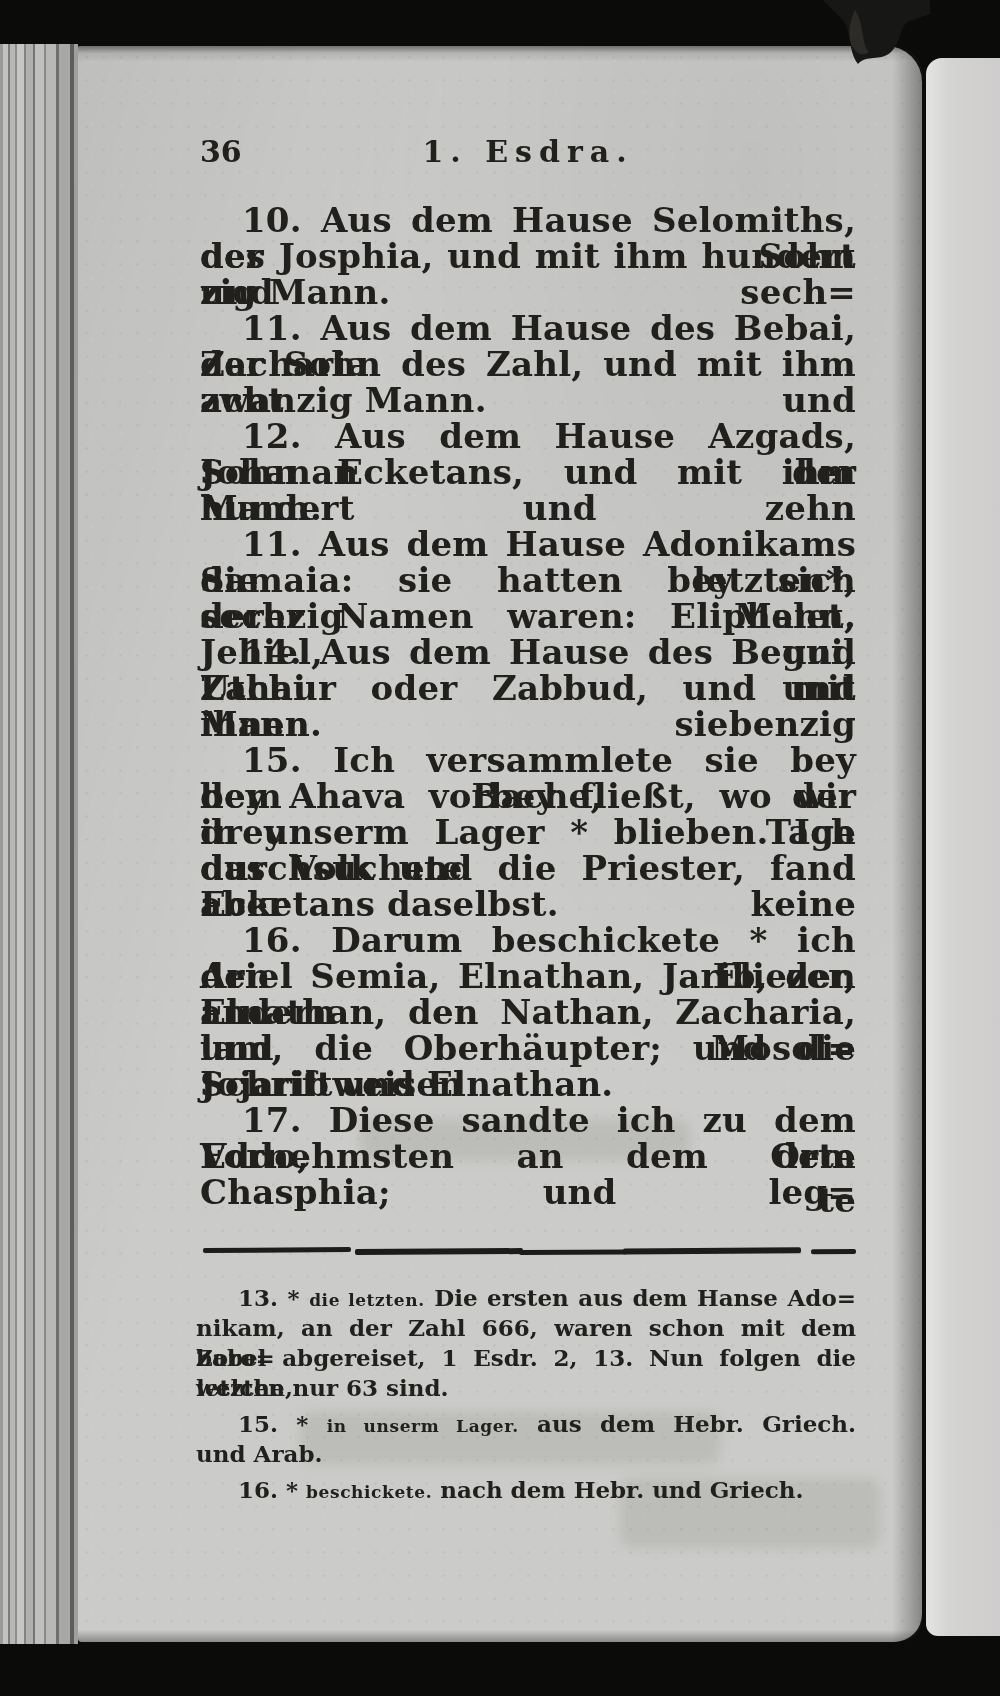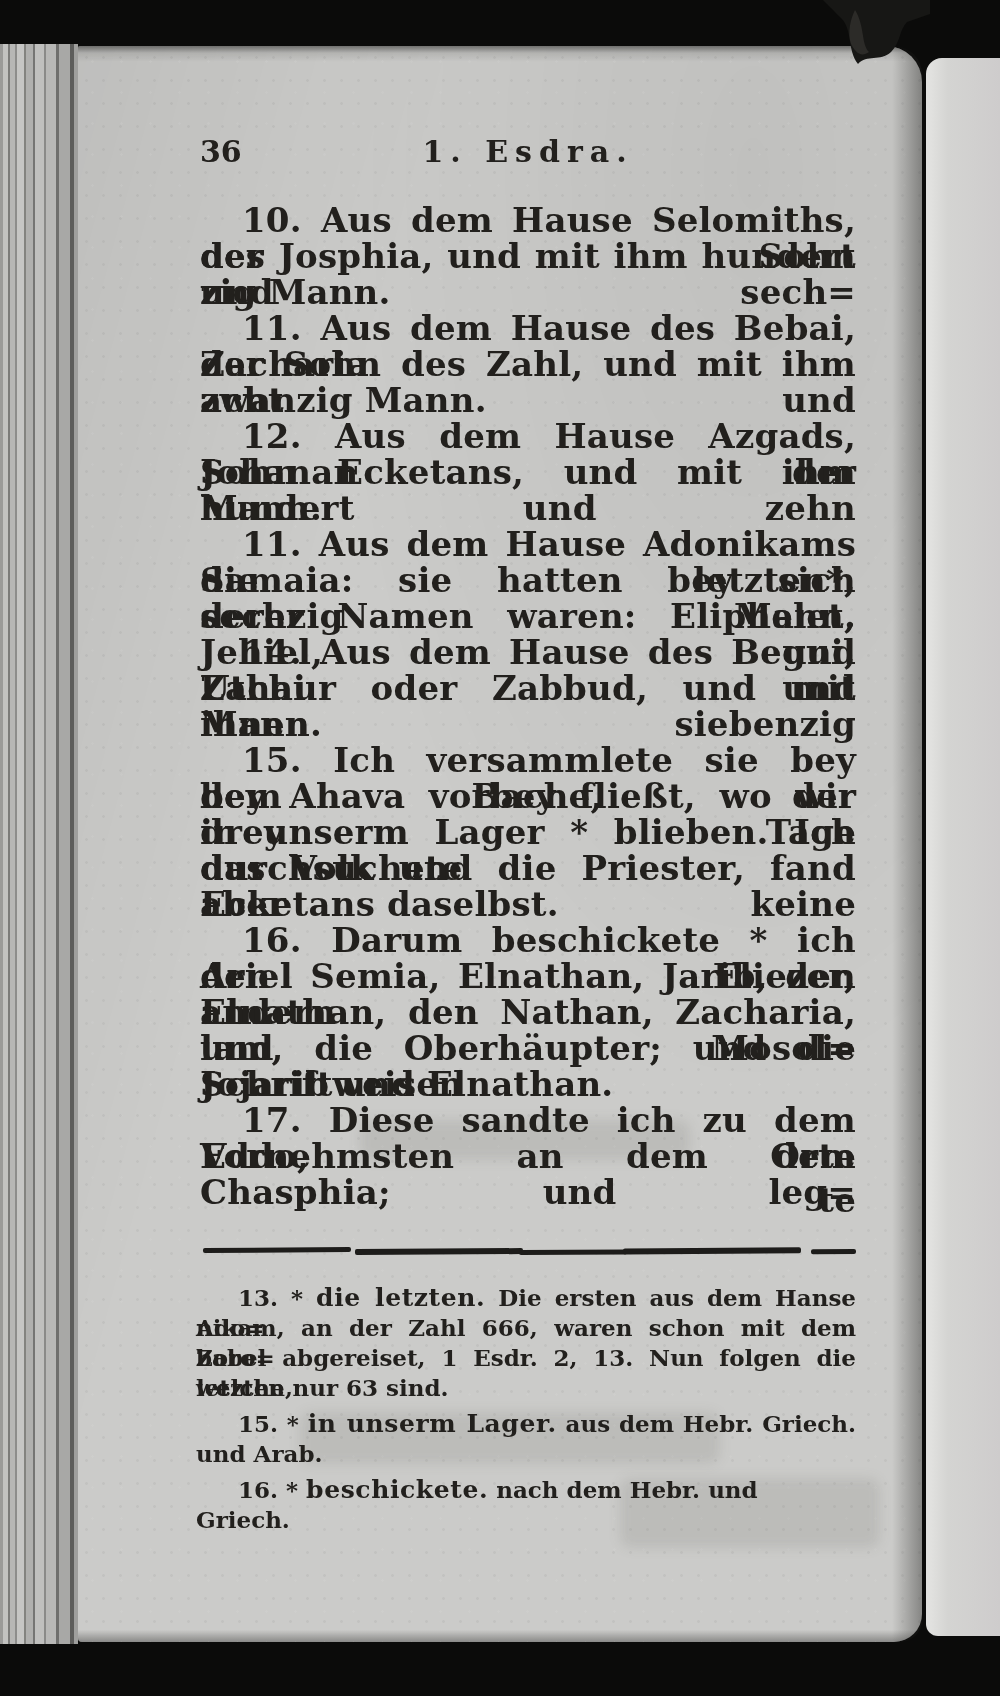--- a/index.html
+++ b/index.html
@@ -59,21 +59,21 @@
   .divider i:nth-child(1){left:0;top:3px;width:148px;height:5px;}
   .divider i:nth-child(2){left:152px;top:5px;width:168px;height:6px;}
   .divider i:nth-child(3){left:316px;top:7px;width:108px;height:5px;}
   .divider i:nth-child(4){left:420px;top:6px;width:178px;height:6px;}
   .divider i:nth-child(5){left:608px;top:8px;width:45px;height:5px;}
 
   .footnotes{position:absolute;left:196px;top:1283px;width:660px;
     font-size:23px;line-height:30px;font-weight:bold;}
   .fline{height:30px;}
   .footnote{margin-bottom:6px;}
-  .em{font-size:25px;letter-spacing:0.6px;}
+  .em{font-size:17px;letter-spacing:0.6px;}
 </style>
 </head>
 <body>
 
 <div class="stage">
 
   <div class="edge-stripes"></div>
 
   <div class="page-main"></div>
 

